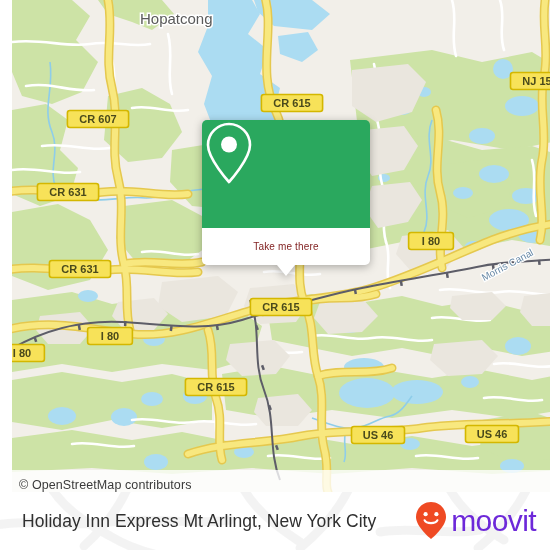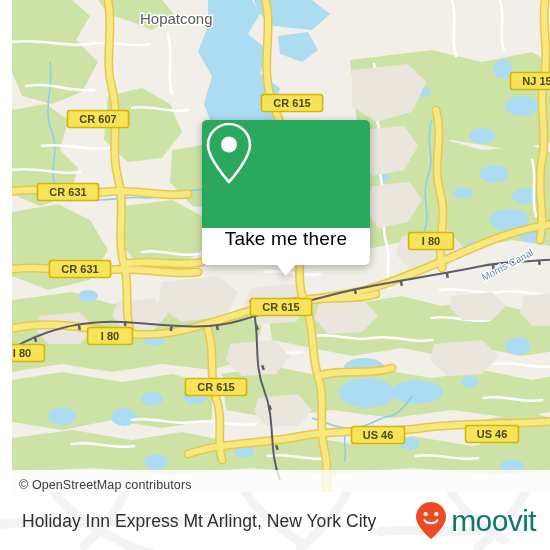--- a/index.html
+++ b/index.html
@@ -26,22 +26,22 @@
     filter:drop-shadow(0 2px 4px rgba(0,0,0,.30));
   }
   #popup-body{
     background:var(--accent,#2aa85e);
     border-radius:5px 5px 0 0;
     height:108px;
     display:flex;align-items:center;justify-content:center;
   }
   #popup-cta{
     background:#fff;border-radius:0 0 5px 5px;
-    height:37px;display:flex;justify-content:center;
-    font-size:19px;color:#000000;letter-spacing:.15px;
+    height:37px;display:flex;align-items:center;justify-content:center;
+    font-size:10px;color:#7f1d1d;letter-spacing:.15px;
   }
   #popup-tail{
     position:absolute;left:50%;margin-left:-9px;bottom:-11px;
     width:0;height:0;
     border-left:9px solid transparent;border-right:9px solid transparent;
     border-top:11px solid #fff;
   }
 
   
   #footer{
@@ -50,21 +50,21 @@
   }
   #footer-bg{position:absolute;left:0;top:0;opacity:.5;}
   #footer-title{
     position:absolute;left:22px;top:50%;transform:translateY(-50%);
     font-size:17.5px;color:#2f2f2f;letter-spacing:.05px;white-space:nowrap;
   }
   #brand{
     position:absolute;right:14px;top:50%;transform:translateY(-50%);
     display:flex;align-items:center;gap:3px;
   }
-  #brand-word{font-size:30px;color:#0f766e;letter-spacing:-.6px;font-weight:400;line-height:1;}
+  #brand-word{font-size:30px;color:#6d28d9;letter-spacing:-.6px;font-weight:400;line-height:1;}
 
   
   .shield-txt{font-family:"Liberation Sans",sans-serif;font-weight:bold;font-size:11px;fill:#4a4a1c;}
   .place-txt{font-family:"Liberation Sans",sans-serif;font-size:15px;fill:#5a5a5a;}
   .canal-txt{font-family:"Liberation Sans",sans-serif;font-size:10px;fill:#6a8ba8;}
 </style>
 </head>
 <body>
 
 <div id="app">

